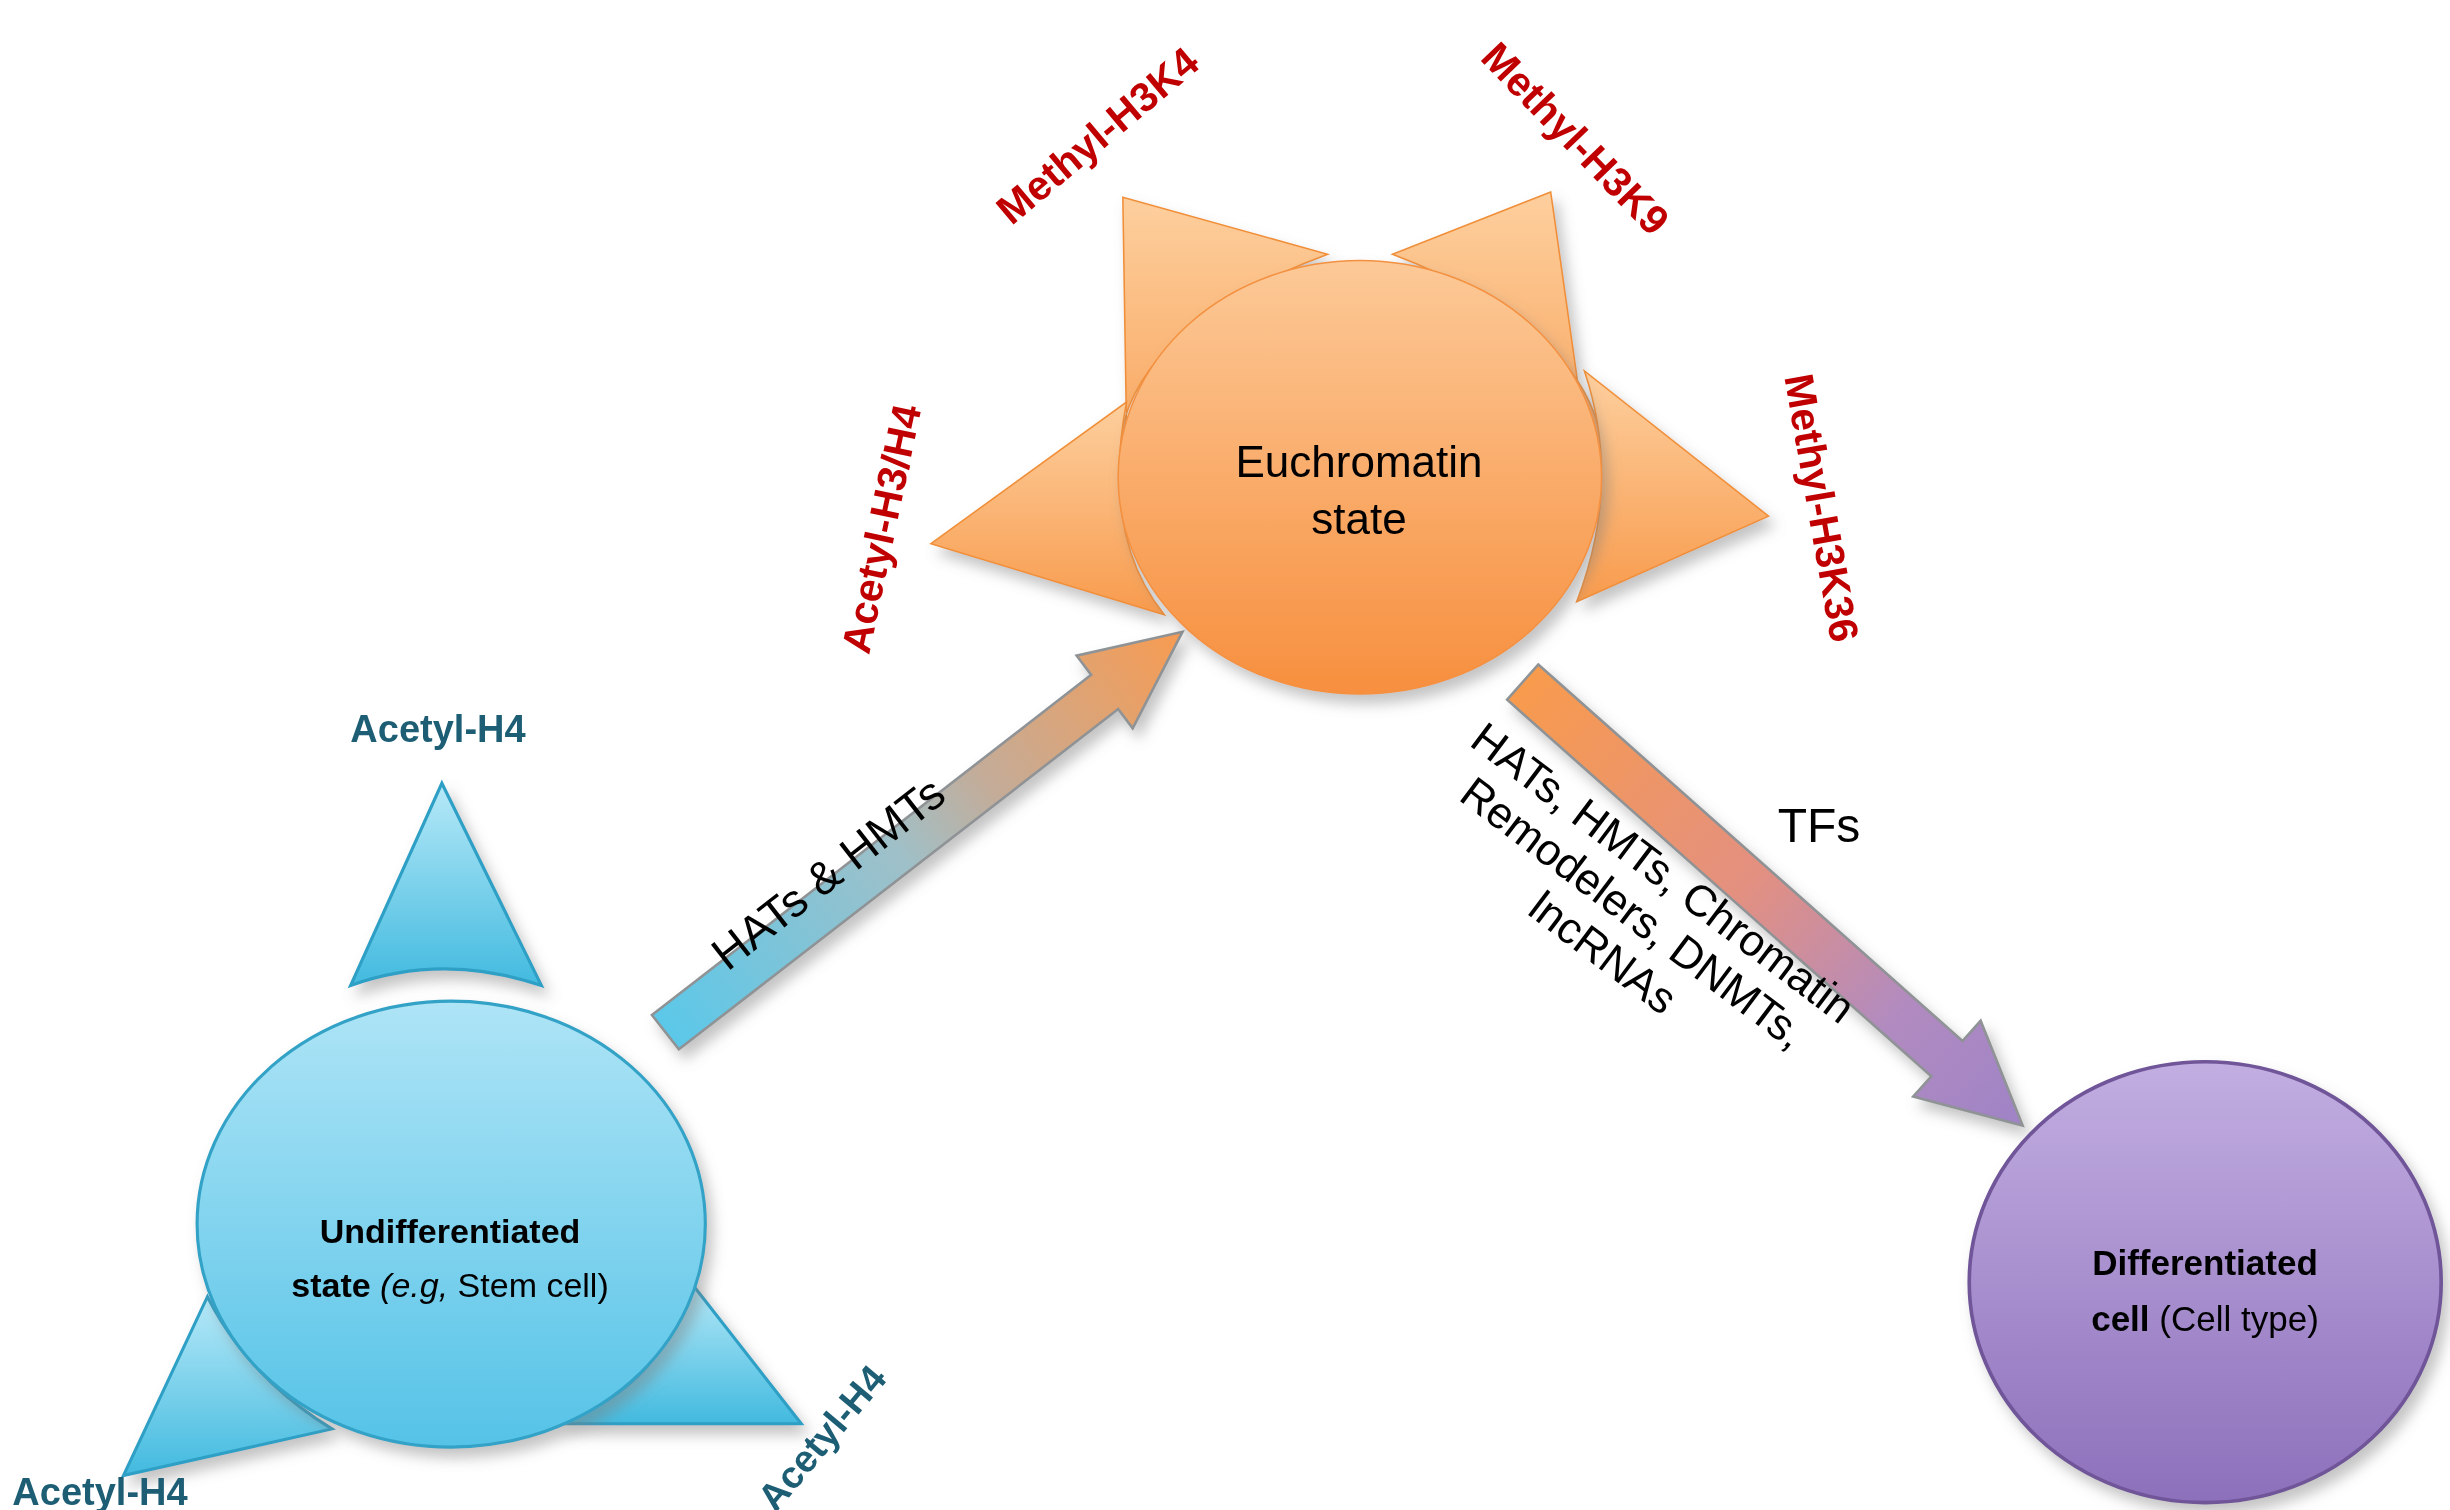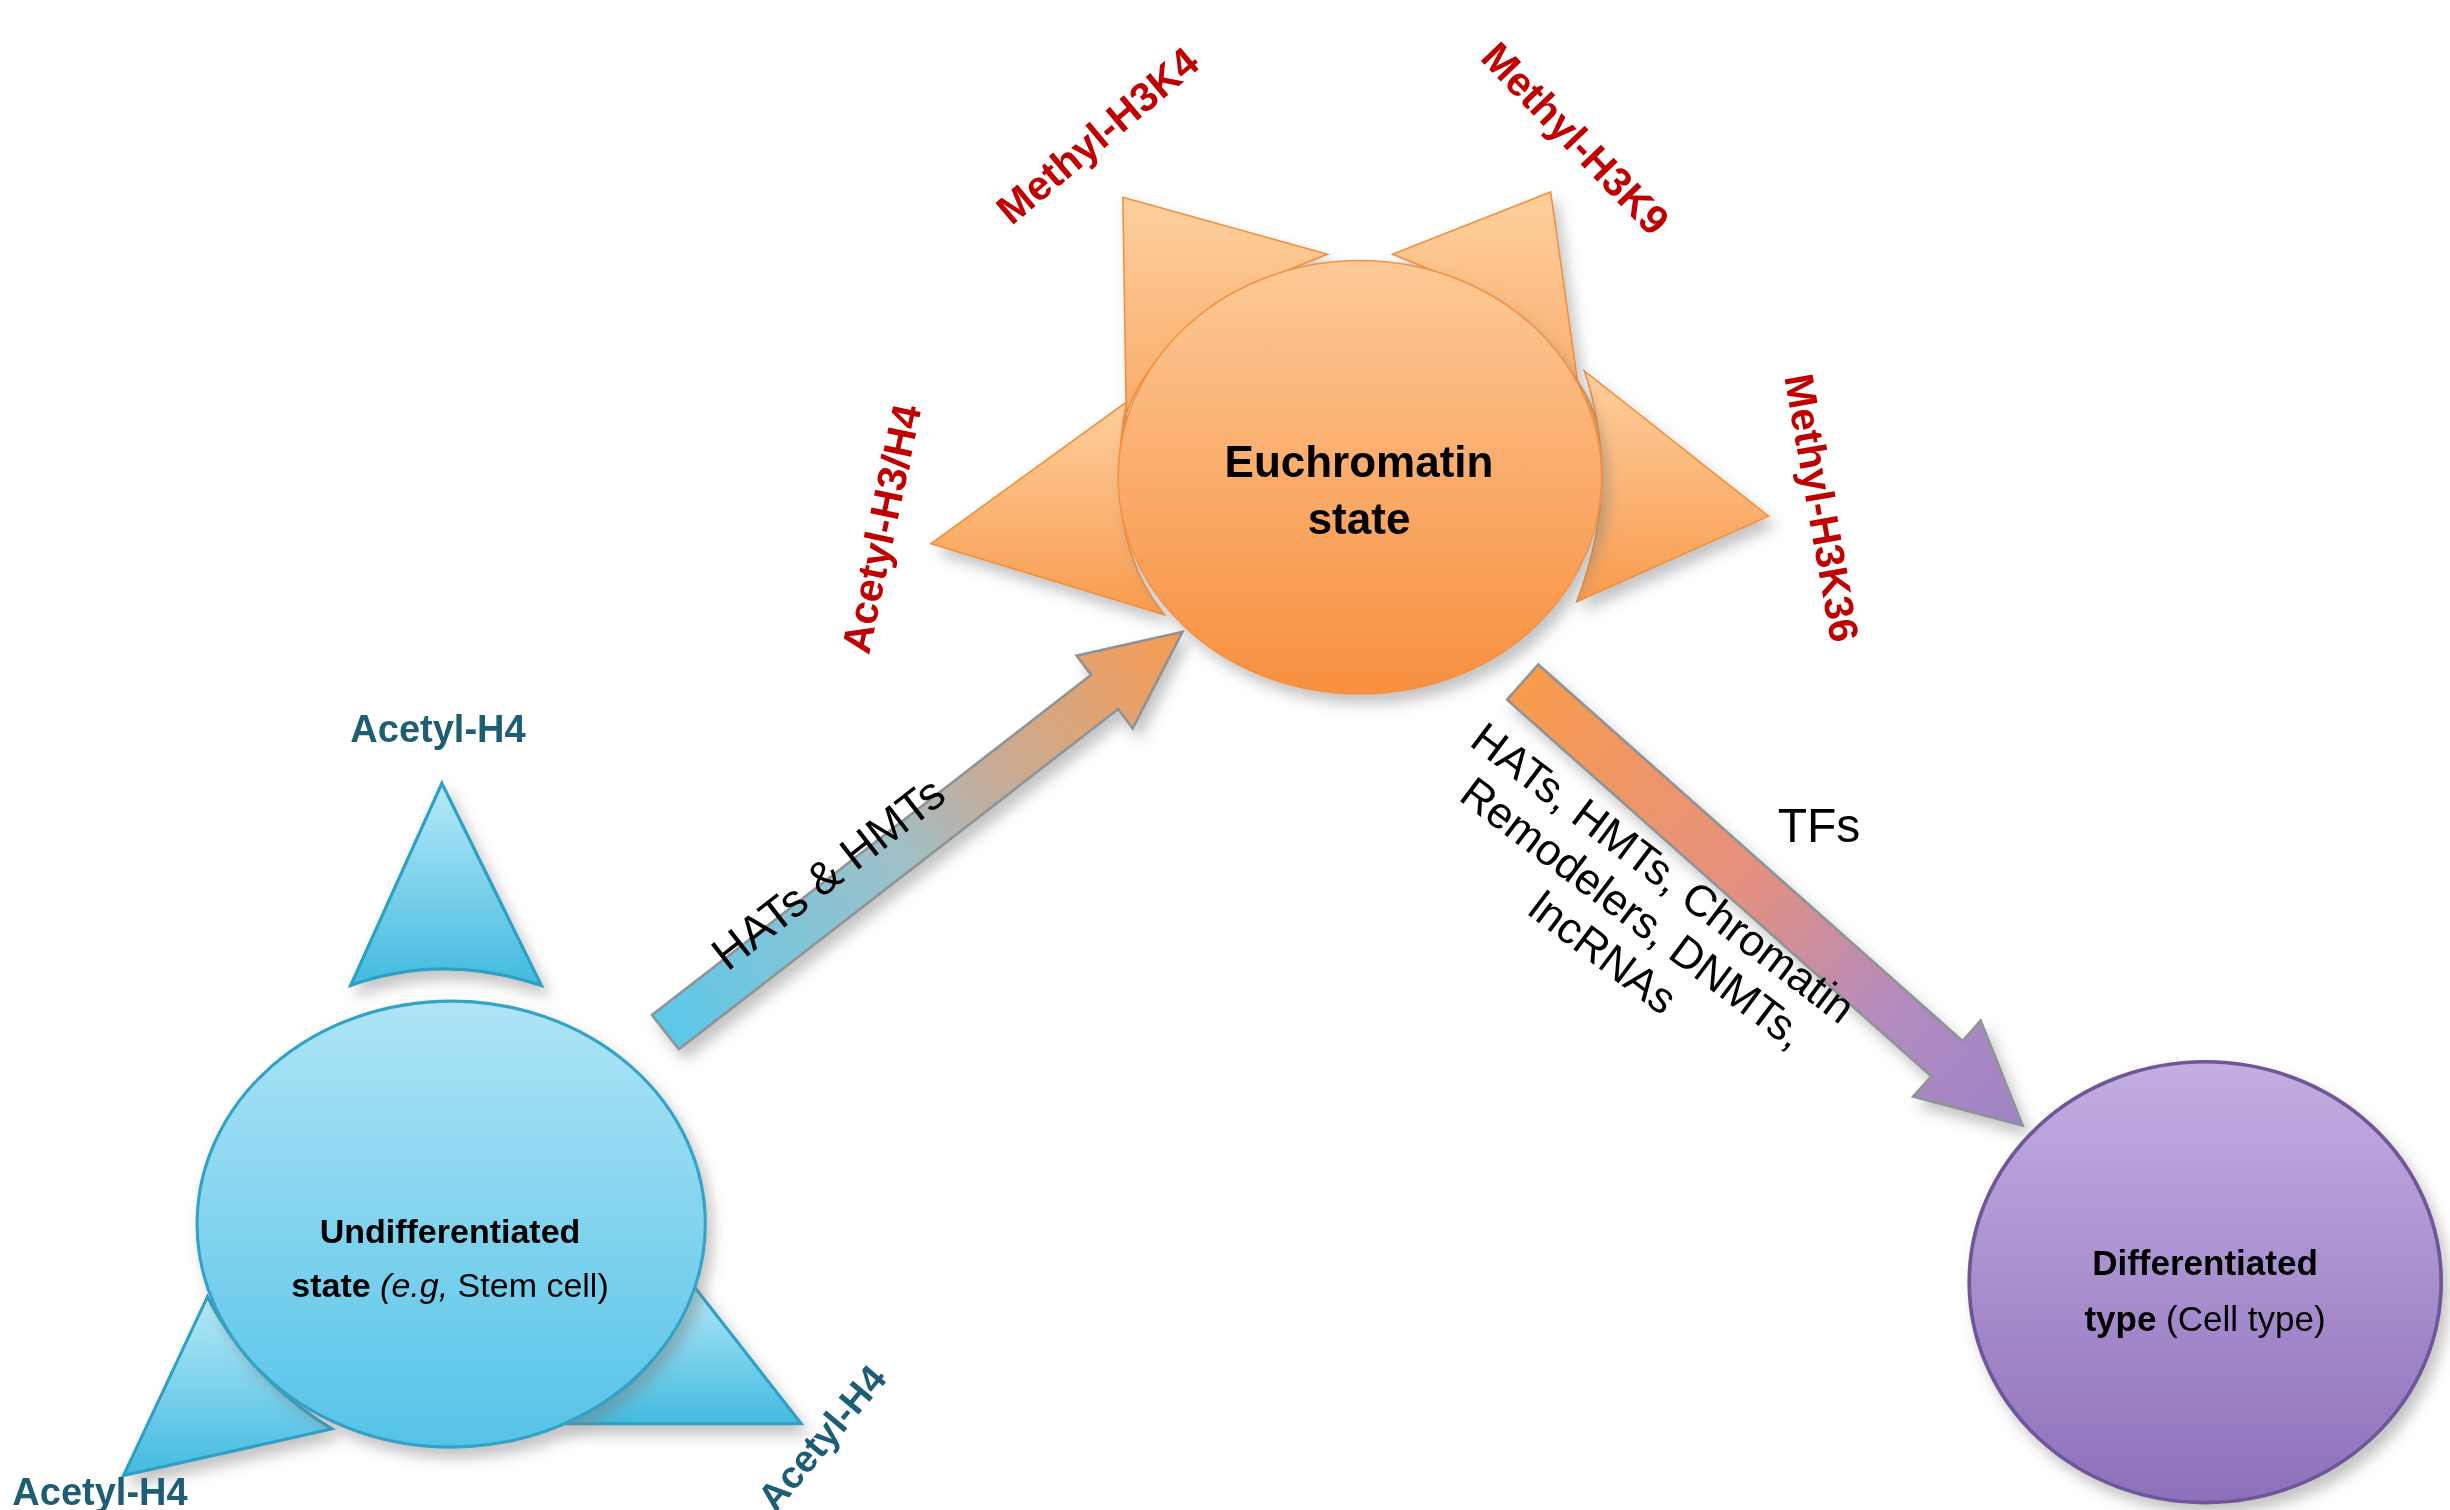--- a/index.html
+++ b/index.html
@@ -44,21 +44,21 @@
   }
   .node-lbl {
     position: absolute;
     left: var(--x);
     top: var(--y);
     width: var(--w);
     transform: translate(-50%, -50%);
     text-align: center;
     color: #000000;
   }
-  .node-lbl.euch  { font-size: 44px; font-weight: bold; line-height: 1.3; }
+  .node-lbl.euch  { font-size: 44px; font-weight: normal; line-height: 1.3; }
   .node-lbl.undif { font-size: 34px; line-height: 1.6; }
   .node-lbl.diff  { font-size: 35px; line-height: 1.6; }
 </style>
 </head>
 <body>
 
 <div class="canvas">
 
   <svg class="shapes" viewBox="0 0 4724 2913">
     <defs>
@@ -137,18 +137,18 @@
 
   <div class="node-lbl euch" style="--x:1359px; --y:490px; --w:311px">Euchromatin state</div>
 
   <div class="node-lbl undif" style="--x:450px; --y:1258px; --w:342px">
     <b>Undifferentiated state</b>
     <i>(e.g,</i>
     <span>Stem cell)</span>
   </div>
 
   <div class="node-lbl diff" style="--x:2205px; --y:1291px; --w:290px">
-    <b>Differentiated type</b>
+    <b>Differentiated cell</b>
     <span>(Cell type)</span>
   </div>
 
 </div>
 
 
 </body></html>

